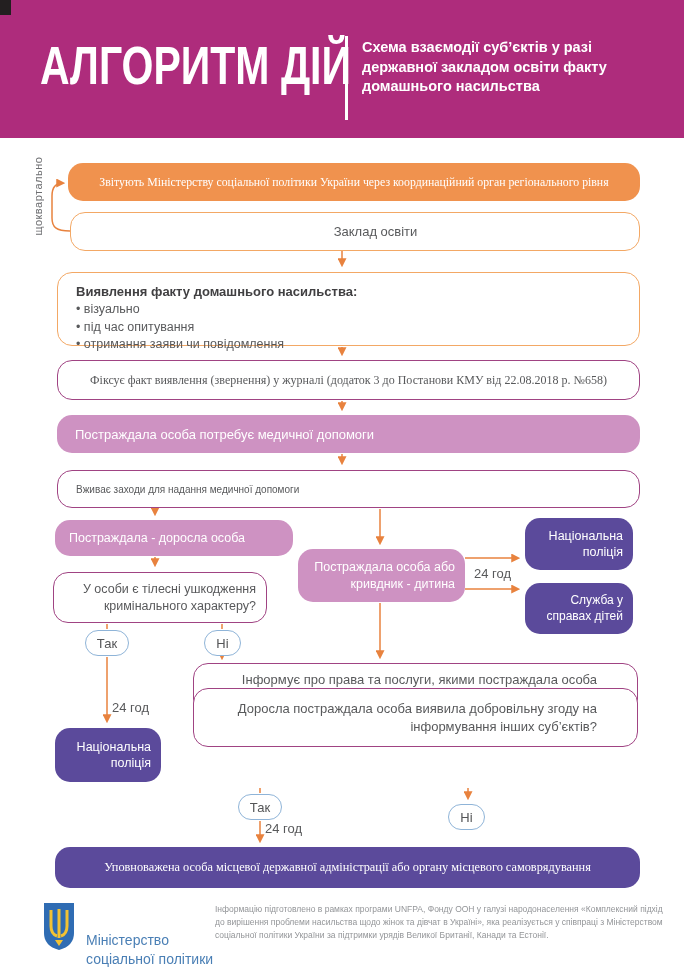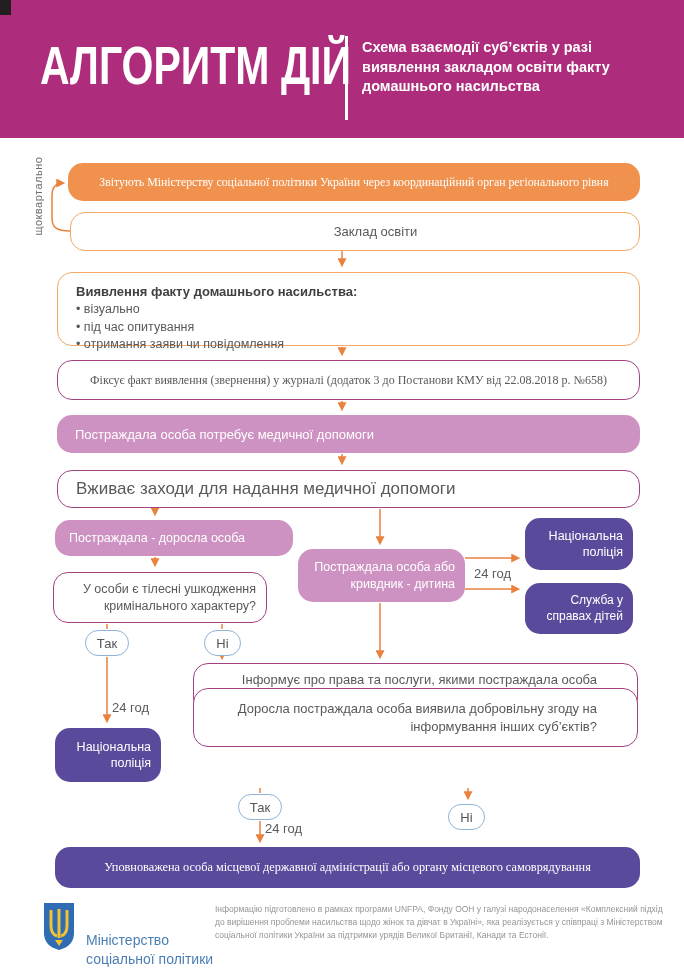--- a/index.html
+++ b/index.html
@@ -47,21 +47,21 @@
           color:#939598;}
 </style>
 </head>
 <body>
 
 <div class="page">
 
   <div class="header">
     <div class="title">АЛГОРИТМ ДІЙ</div>
     <div class="hdr-divider"></div>
-    <div class="subtitle">Схема взаємодії суб’єктів у разі виявлення закладом освіти факту домашнього насильства</div>
+    <div class="subtitle">Схема взаємодії суб’єктів у разі державної закладом освіти факту домашнього насильства</div>
   </div>
   <div class="corner-artifact"></div>
 
   <svg class="connectors" viewBox="0 0 684 969">
     <defs>
       <marker id="ah" markerWidth="6" markerHeight="6" refX="4.5" refY="3" orient="auto">
         <path d="M0,0 L6,3 L0,6 z" fill="#e8823e"></path>
       </marker>
     </defs>
     <g stroke="#e8823e" stroke-width="1.5" fill="none">
@@ -97,21 +97,21 @@
     <div class="d-title">Виявлення факту домашнього насильства:</div>
     <div class="d-item">візуально</div>
     <div class="d-item">під час опитування</div>
     <div class="d-item">отримання заяви чи повідомлення</div>
   </div>
 
   <div class="bx br-mag center nowrap" style="left:57px;top:360px;width:583px;height:40px;font-size:12px;">Фіксує факт виявлення (звернення) у журналі (додаток 3 до Постанови КМУ від 22.08.2018 р. №658)</div>
 
   <div class="bx fill-pink padL" style="left:57px;top:415px;width:583px;height:38px;font-size:13px;">Постраждала особа потребує медичної допомоги</div>
 
-  <div class="bx br-mag padL" style="left:57px;top:470px;width:583px;height:38px;font-size:17px;">Вживає заходи для надання медичної допомоги</div>
+  <div class="bx br-mag padL" style="left:57px;top:470px;width:583px;height:38px;font-size:10px;">Вживає заходи для надання медичної допомоги</div>
 
   <div class="bx fill-pink padL14" style="left:55px;top:520px;width:238px;height:36px;">Постраждала - доросла особа</div>
 
   <div class="bx br-mag padL14 lh" style="left:53px;top:572px;width:214px;height:51px;">У особи є тілесні ушкодження кримінального характеру?</div>
 
   <div class="oval" style="left:85px;top:630px;width:44px;height:26px;">Так</div>
   <div class="oval" style="left:204px;top:630px;width:37px;height:26px;">Ні</div>
 
   <div class="bx fill-pink padL14 lh" style="left:298px;top:549px;width:167px;height:53px;">Постраждала особа або кривдник - дитина</div>
 

